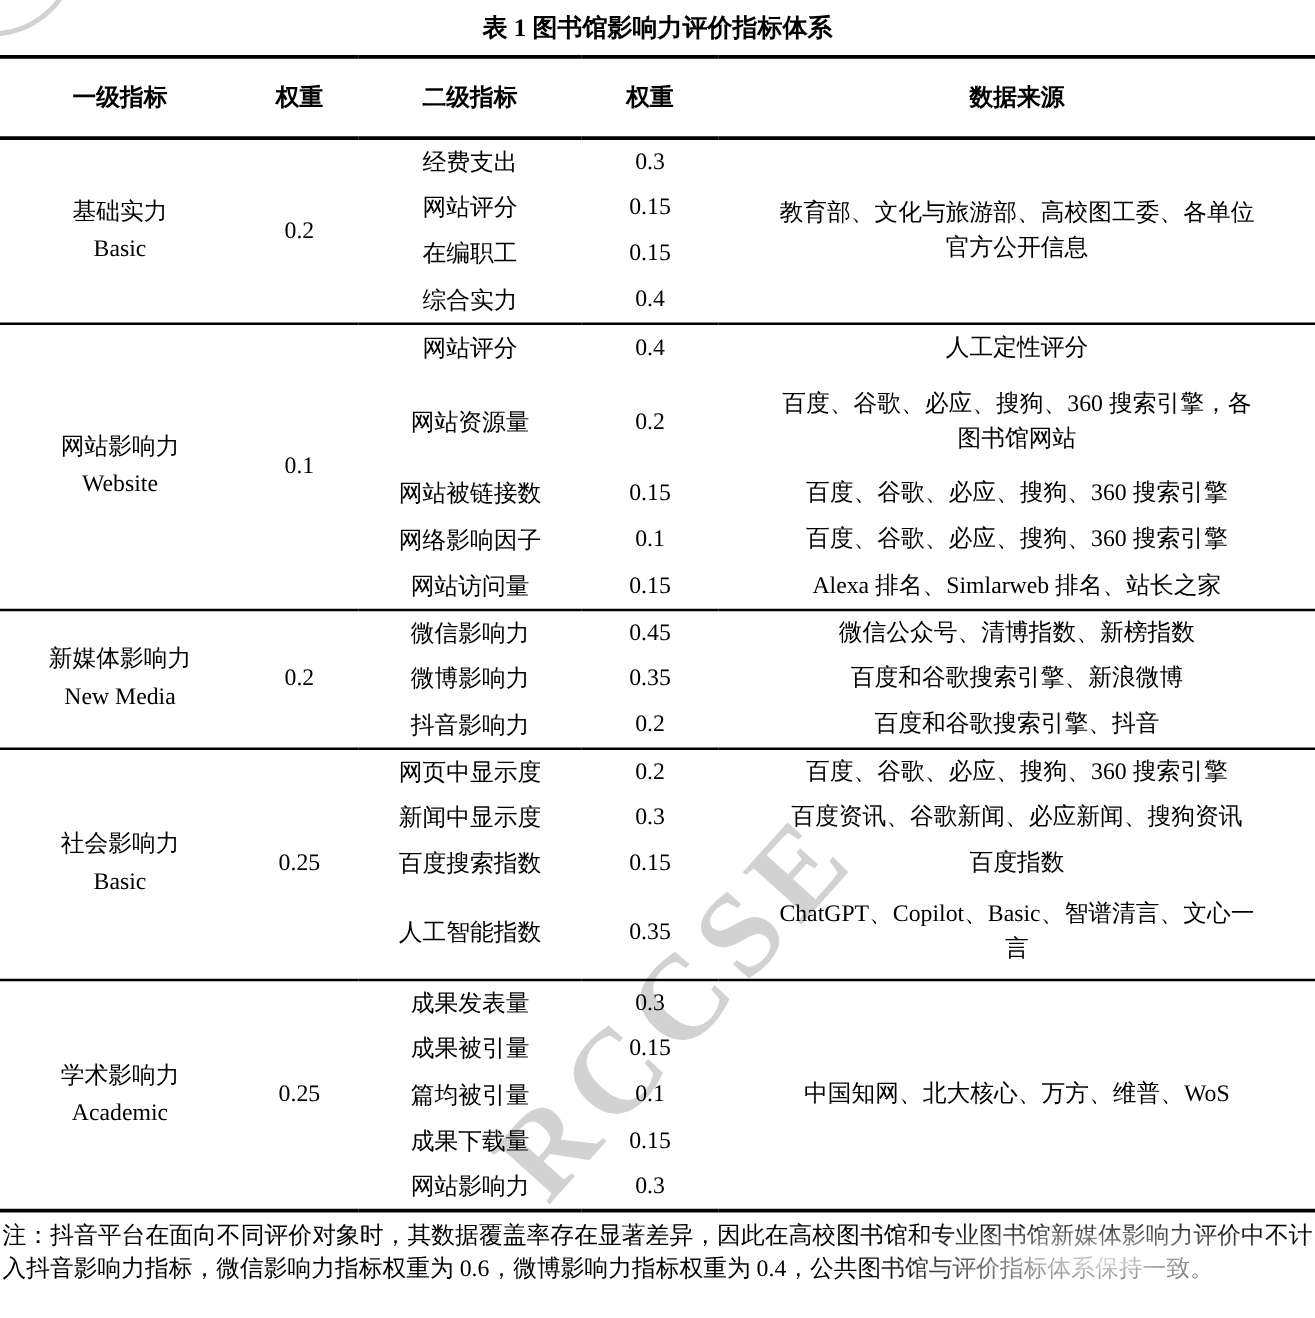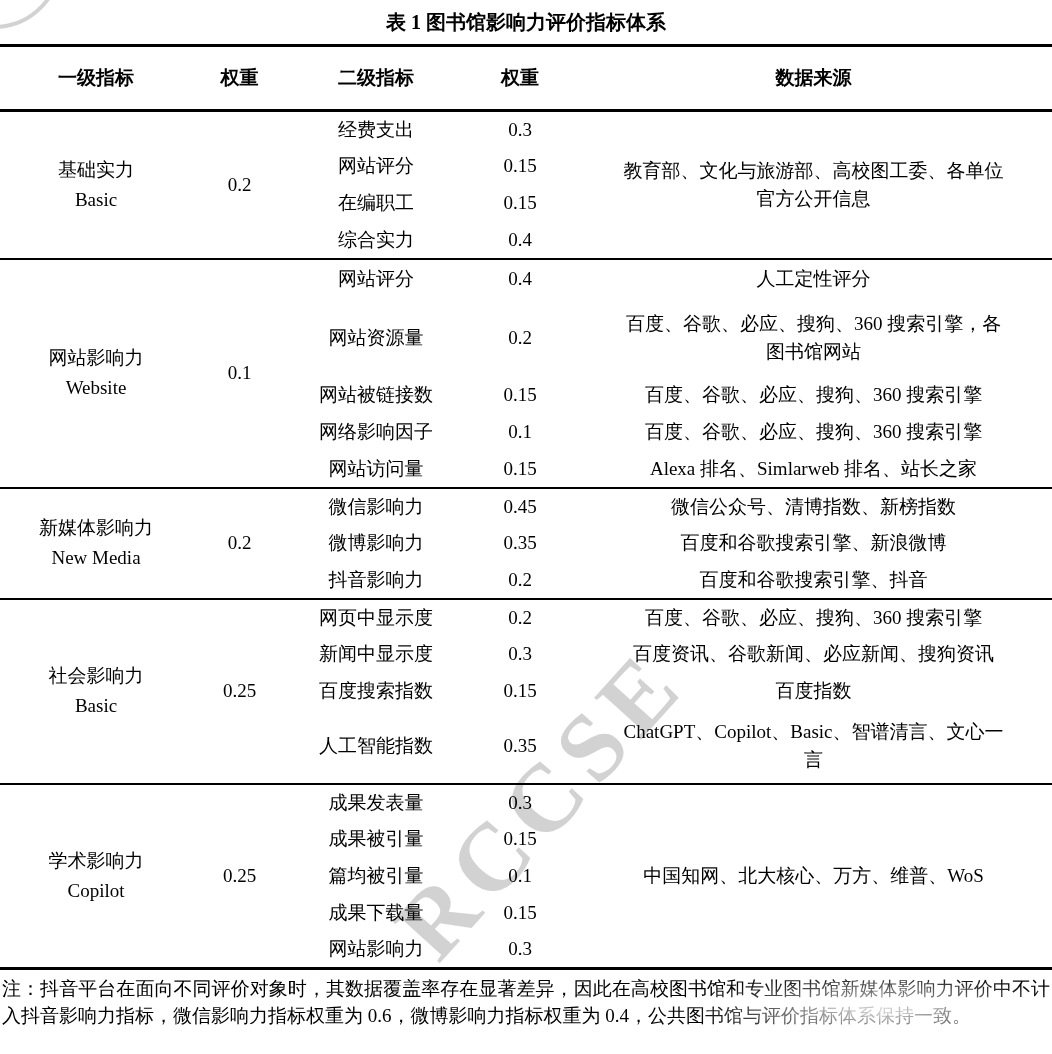--- a/index.html
+++ b/index.html
@@ -193,21 +193,21 @@
     </tr>
     <tr class="h74">
       <td>人工智能指数</td>
       <td>0.35</td>
       <td class="src">ChatGPT、Copilot、Basic、智谱清言、文心一言</td>
     </tr>
 
     <tr class="rule">
       <td rowspan="5" class="lvl1">
         <div>学术影响力</div>
-        <div>Copilot</div>
+        <div>Academic</div>
       </td>
       <td rowspan="5">0.25</td>
       <td>成果发表量</td>
       <td>0.3</td>
       <td rowspan="5" class="src">中国知网、北大核心、万方、维普、WoS</td>
     </tr>
     <tr>
       <td>成果被引量</td>
       <td>0.15</td>
     </tr>

